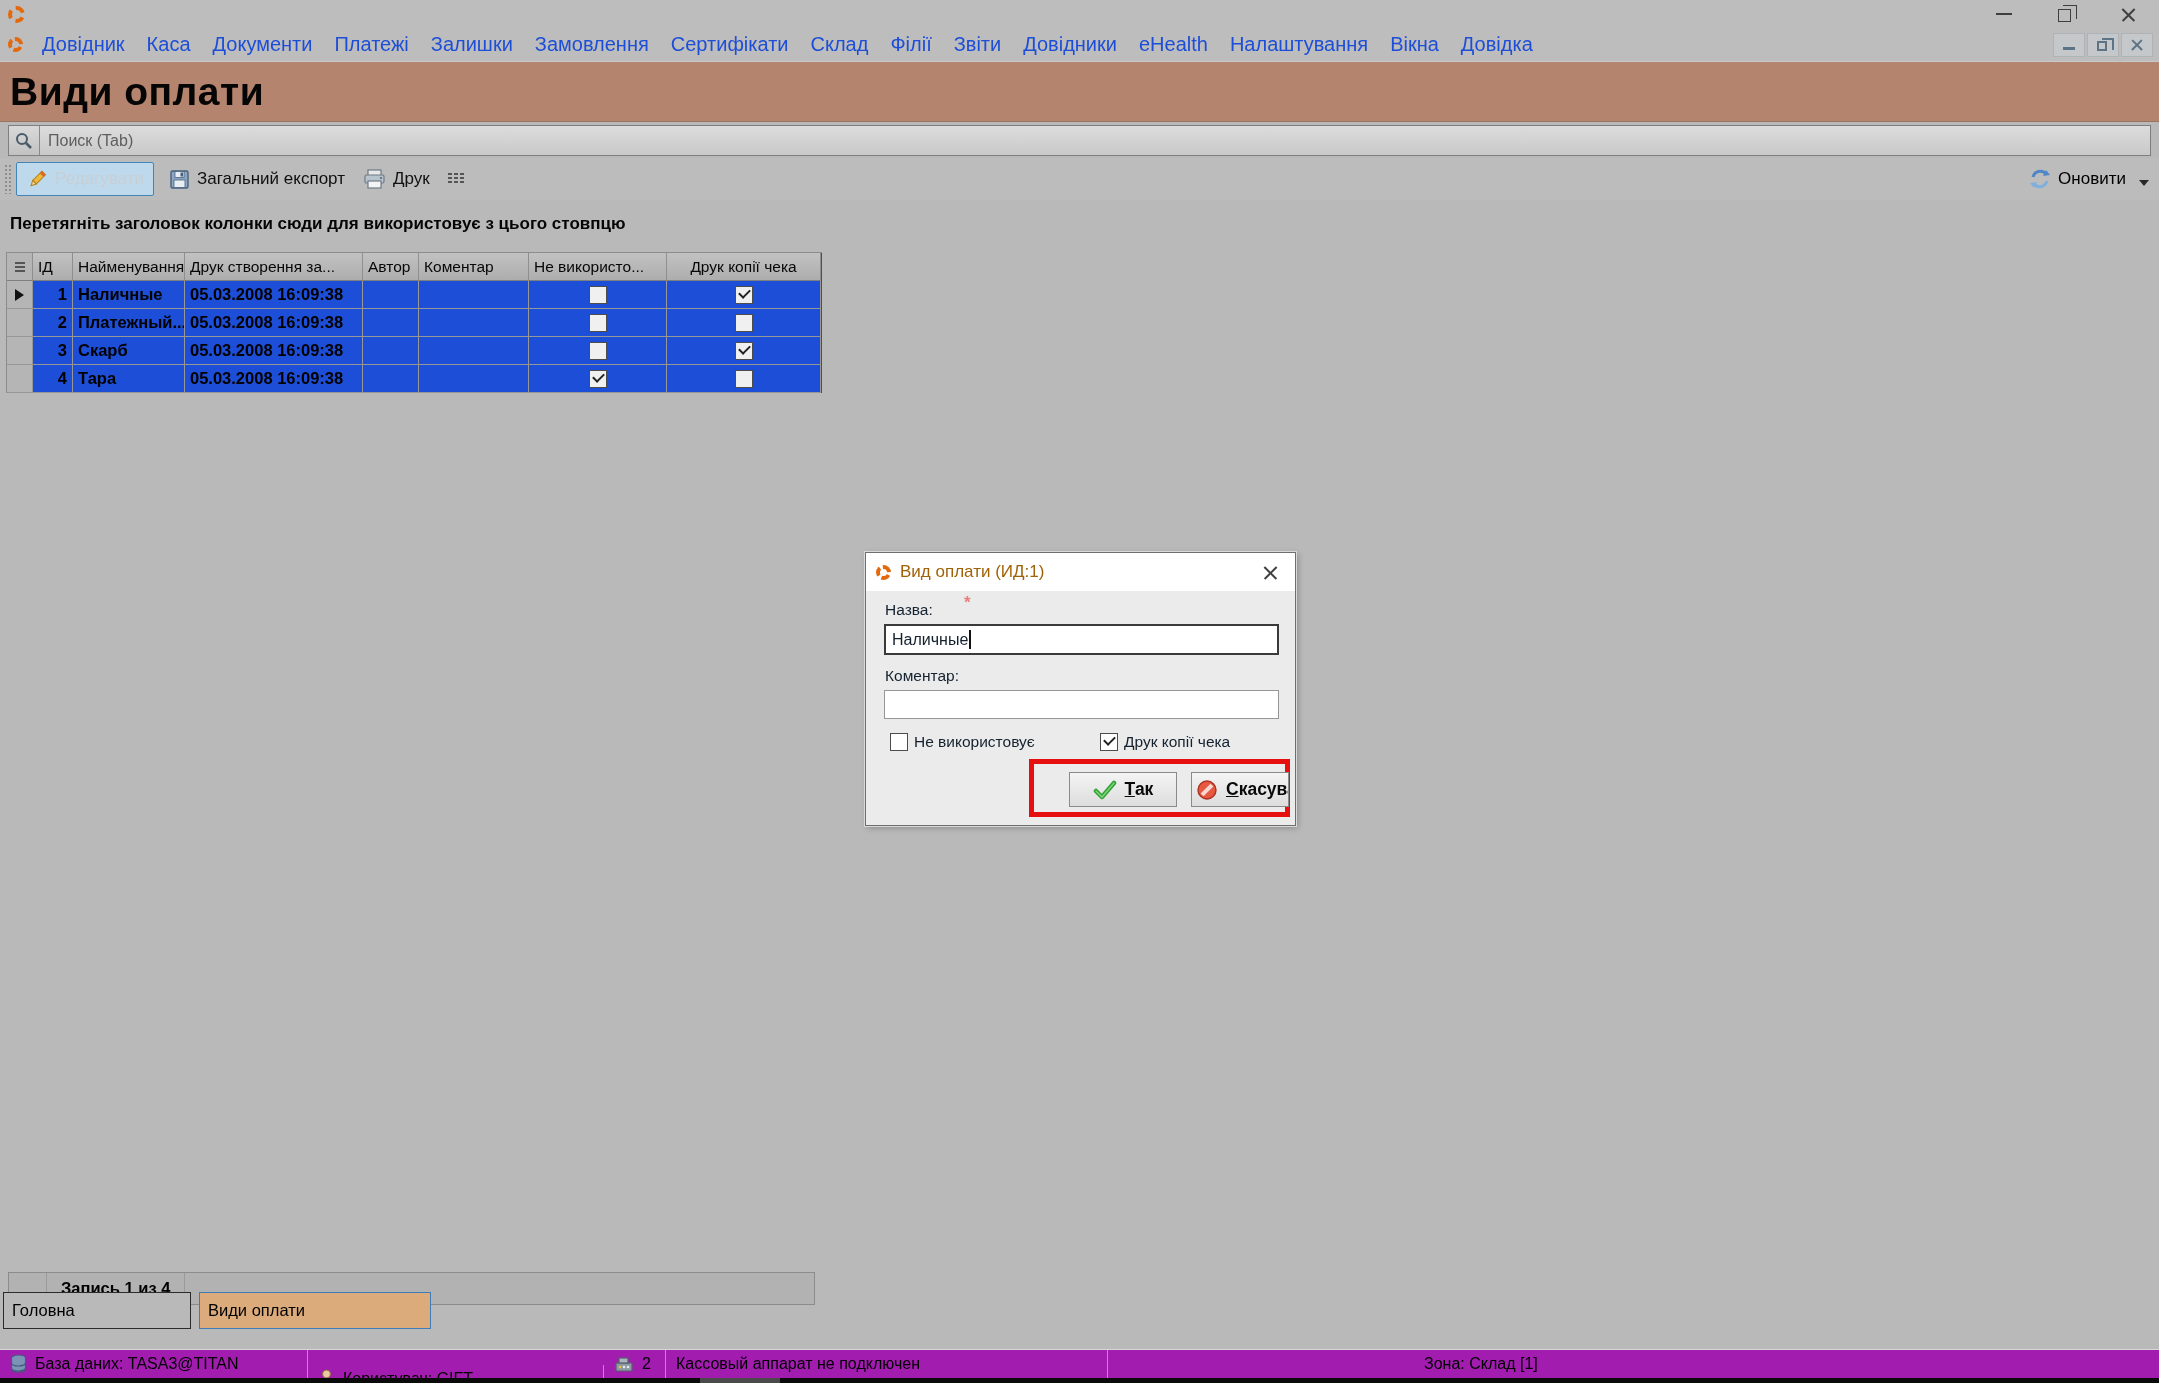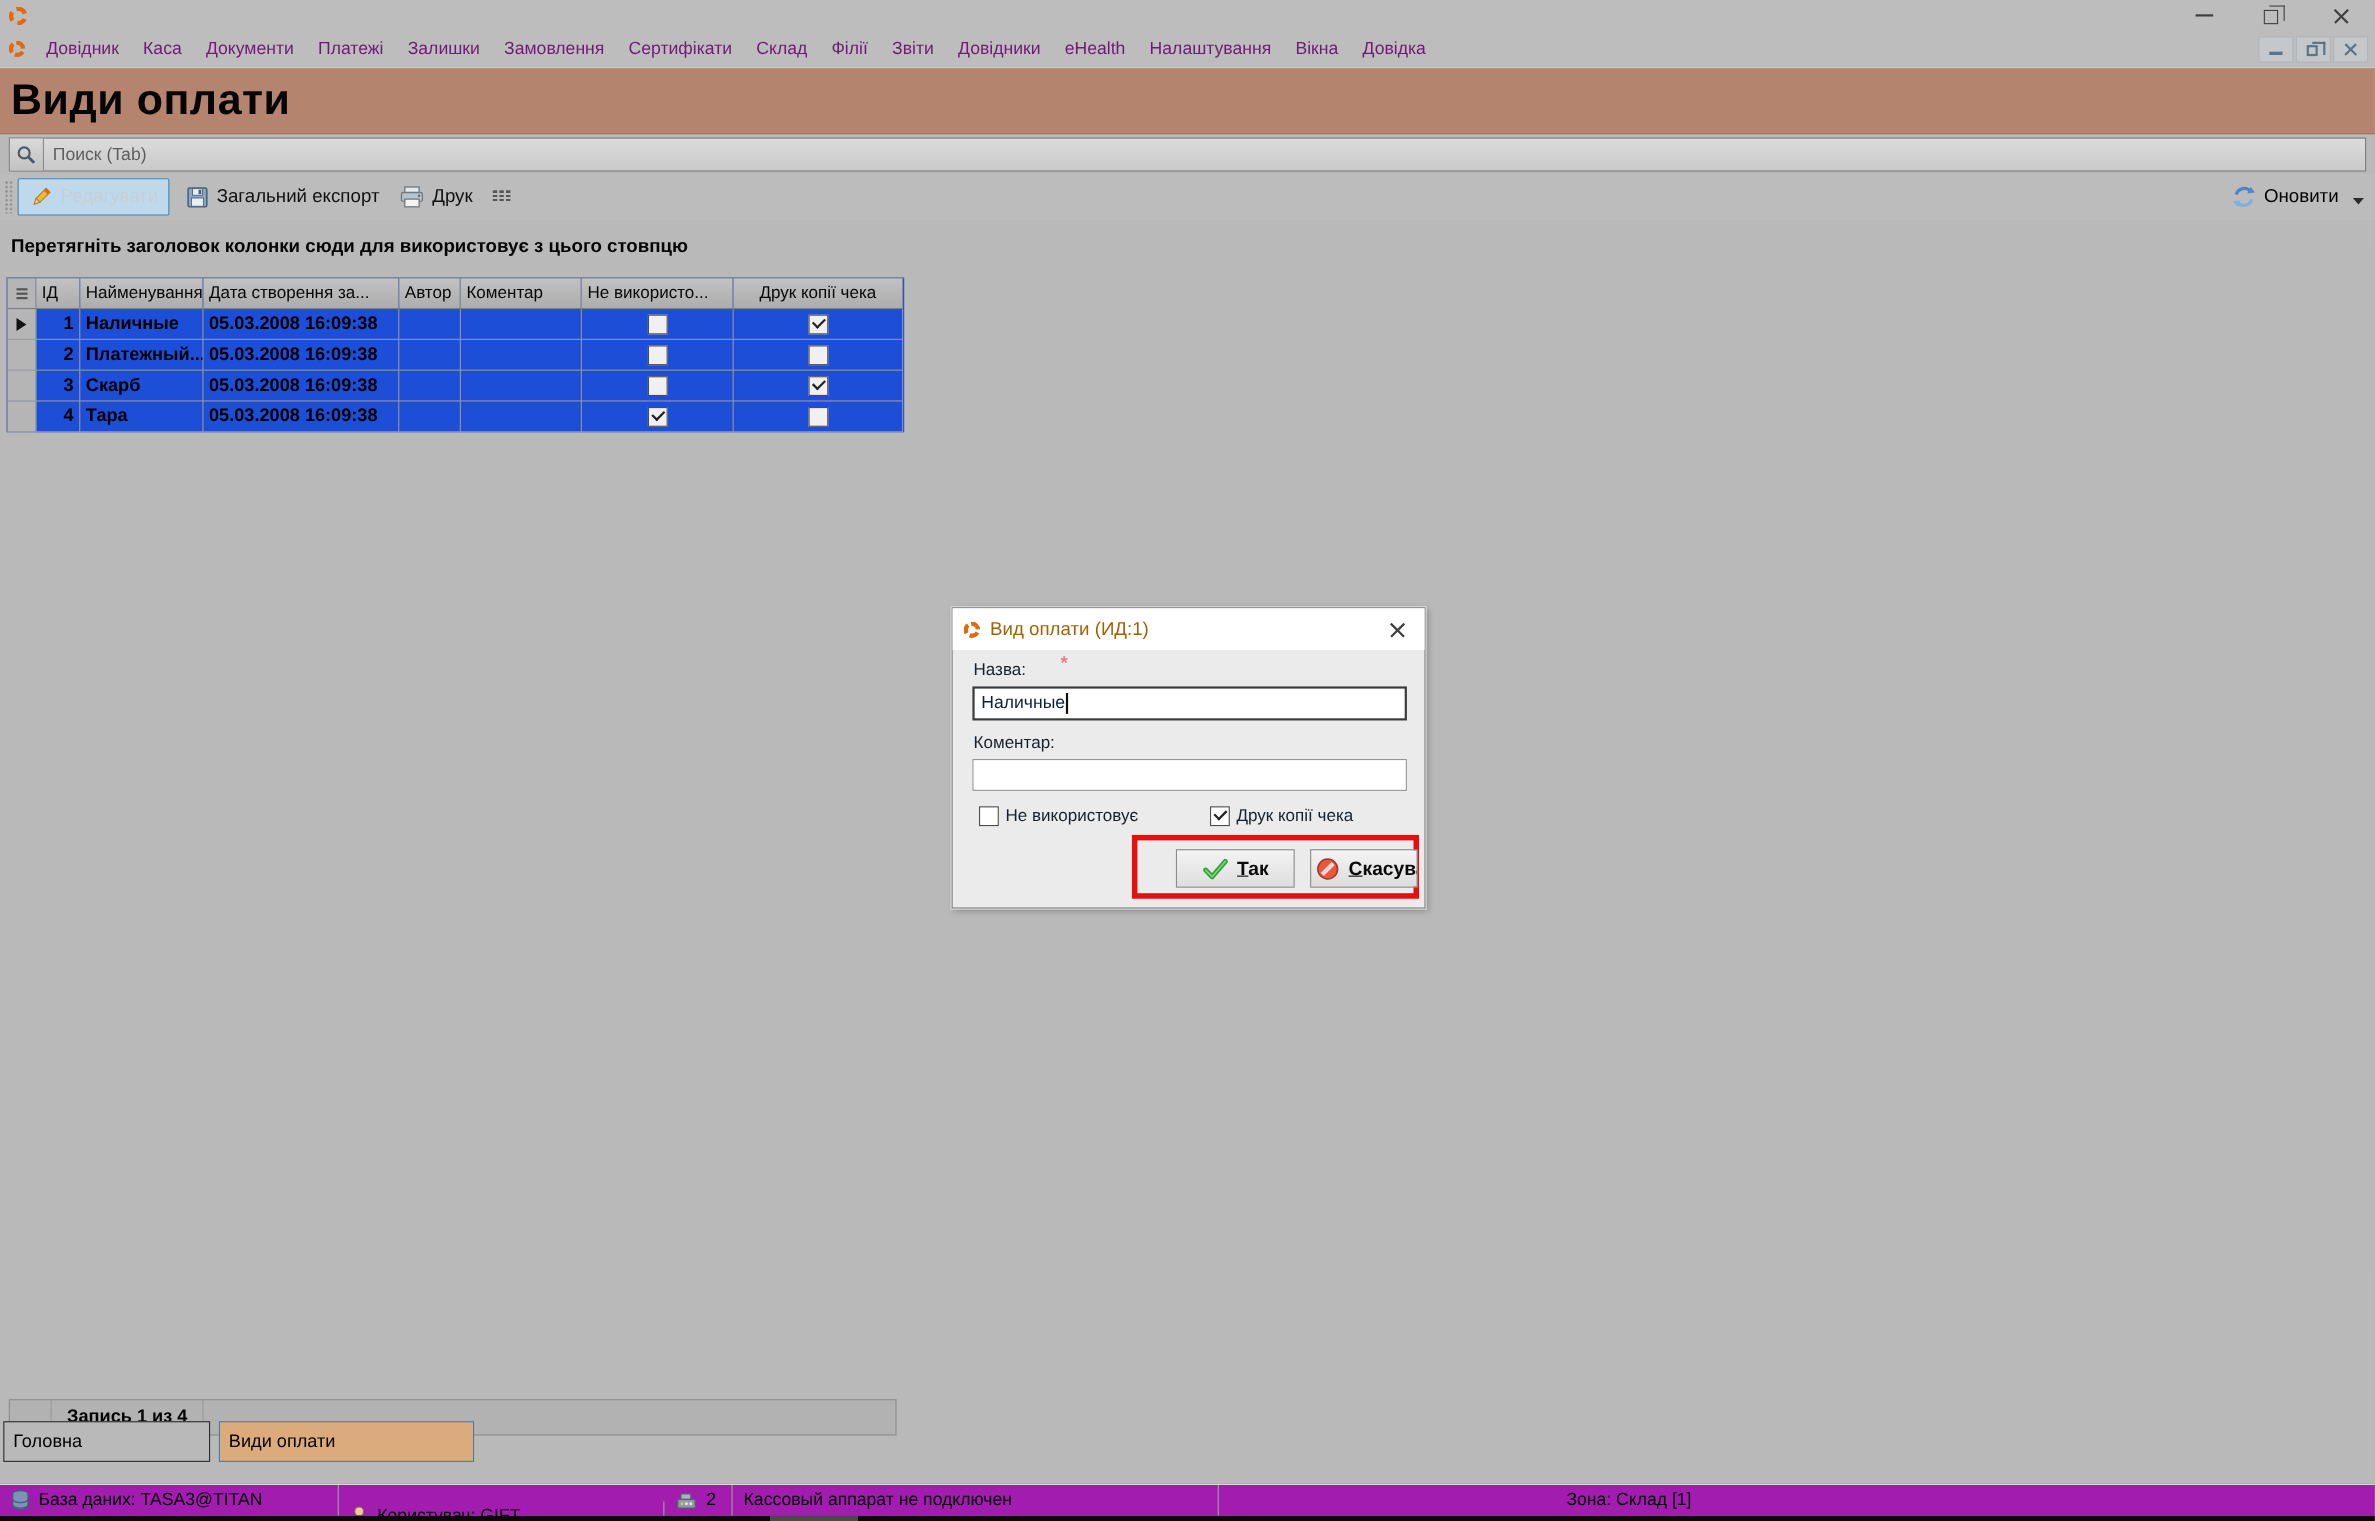--- a/index.html
+++ b/index.html
@@ -20,21 +20,21 @@
   .restore-g { width:13px; height:13px; border:1.5px solid #3f3f3f; position:relative; margin-top:3px; margin-right:3px; background:transparent;}
   .restore-g:before { content:""; position:absolute; top:-5px; left:4px; width:13px; height:13px; border:1.5px solid #3f3f3f; border-left:none; border-bottom:none; }
   .xglyph { position:relative; width:15px; height:15px; }
   .xglyph:before,.xglyph:after{content:"";position:absolute;top:7px;left:-1px;width:17px;height:1.6px;background:#3f3f3f;}
   .xglyph:before{transform:rotate(45deg);} .xglyph:after{transform:rotate(-45deg);}
 
   .menubar { position:absolute; top:28px; left:0; width:2159px; height:34px;
     background:#bdbdbd; display:flex; align-items:center; padding-left:8px;
     border-bottom:1px solid #c9c9c9; }
   .menubar .menu-items { display:flex; align-items:center; margin-left:8px; }
-  .menu-item { font-size:16px; padding:5px 11px; color:#701a75; cursor:default; }
+  .menu-item { font-size:20px; padding:5px 11px; color:#1d4ed8; cursor:default; }
   .mdicontrols { margin-left:auto; display:flex; margin-right:6px; }
   .mdibtn { width:32px; height:24px; background:#c5c8ca; border:1px solid #b0b3b6; margin-left:2px;
     display:flex; align-items:center; justify-content:center; color:#5d7386; font-weight:bold; font-size:15px; }
   .mdi-minbar{width:12px;height:3px;background:#5d7386;margin-top:8px;}
   .mdi-restore{width:10px;height:10px;border:2px solid #5d7386;position:relative;margin-top:2px;margin-right:2px;}
   .mdi-restore:before{content:"";position:absolute;top:-5px;left:3px;width:10px;height:10px;border:2px solid #5d7386;border-left:none;border-bottom:none;}
   .mdi-x{position:relative;width:12px;height:12px;}
   .mdi-x:before,.mdi-x:after{content:"";position:absolute;top:5px;left:-1px;width:14px;height:2.4px;background:#5d7386;}
   .mdi-x:before{transform:rotate(45deg);} .mdi-x:after{transform:rotate(-45deg);}
 
@@ -265,21 +265,21 @@
     <div class="grow ghead">
       <div class="gcell sel" style="width: 26px;">
         <svg width="12" height="12" viewBox="0 0 12 12">
           <rect x="1" y="1" width="10" height="2" fill="#555"></rect>
           <rect x="1" y="5" width="10" height="2" fill="#555"></rect>
           <rect x="1" y="9" width="10" height="2" fill="#555"></rect>
         </svg>
       </div>
       <div class="gcell" style="width: 40px;">ІД</div>
       <div class="gcell" style="width: 112px;">Найменування</div>
-      <div class="gcell" style="width: 178px;">Дата створення за...</div>
+      <div class="gcell" style="width: 178px;">Друк створення за...</div>
       <div class="gcell" style="width: 56px;">Автор</div>
       <div class="gcell" style="width: 110px;">Коментар</div>
       <div class="gcell" style="width: 138px;">Не використо...</div>
       <div class="gcell center" style="width: 154px;">Друк копії чека</div>
     </div>
     <div class="gbody">
       <div class="grow">
         <div class="gcell sel" style="width: 26px;">
           <div class="row-arrow"></div>
         </div>

